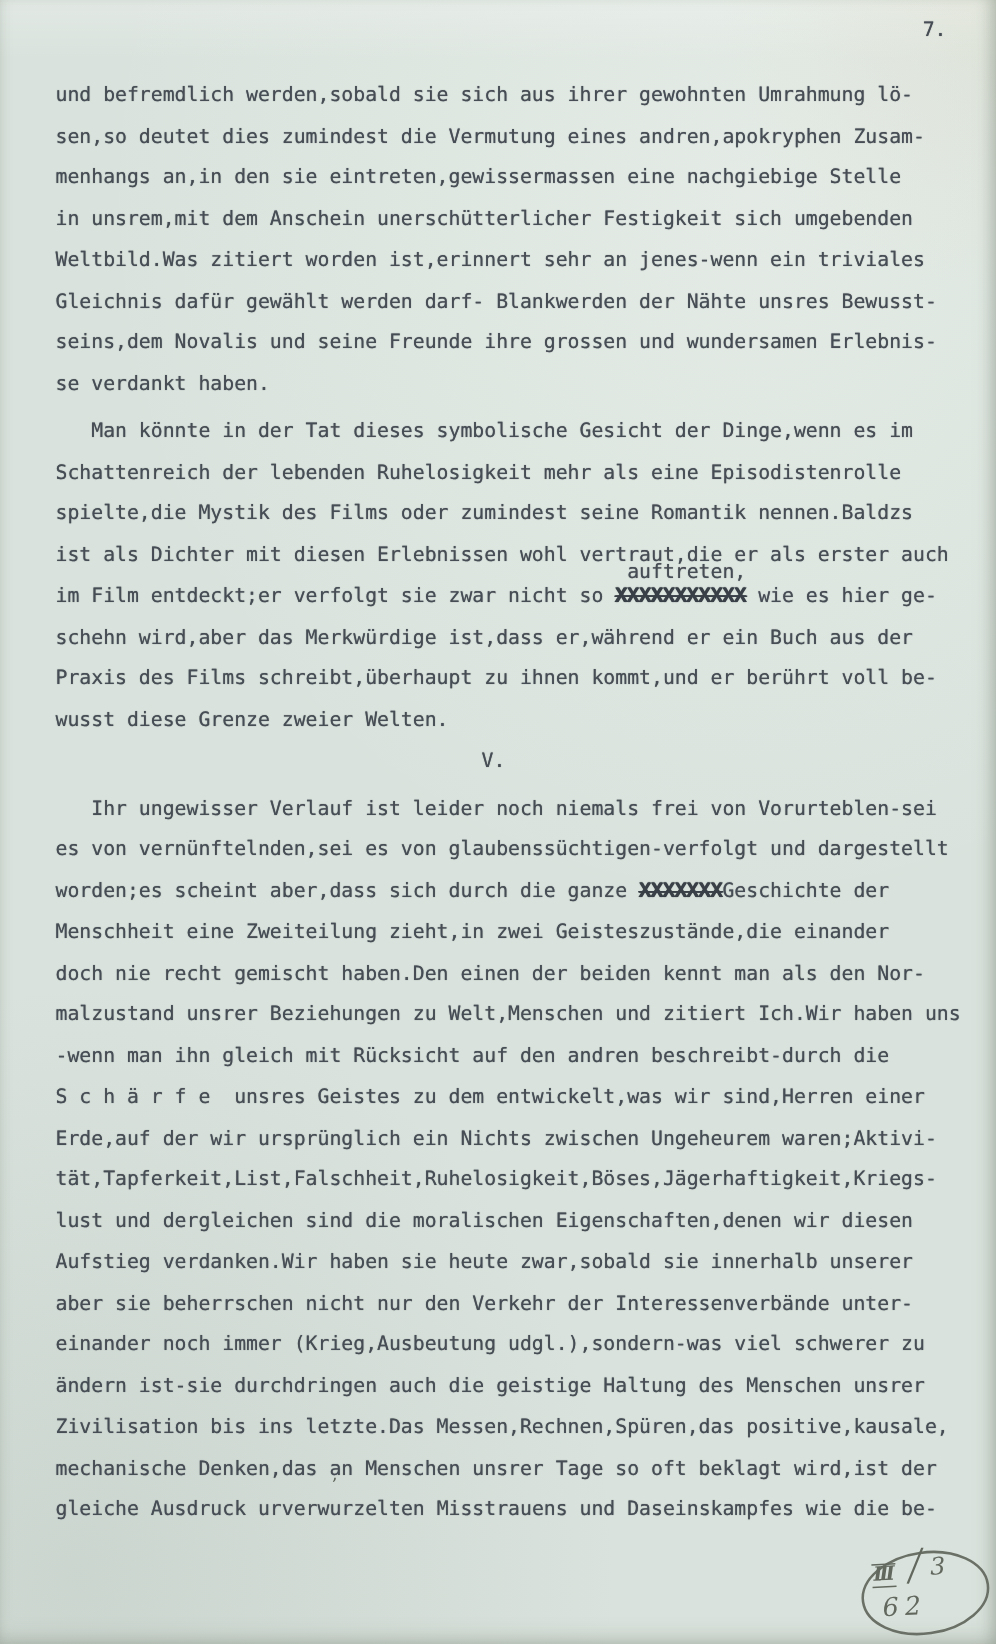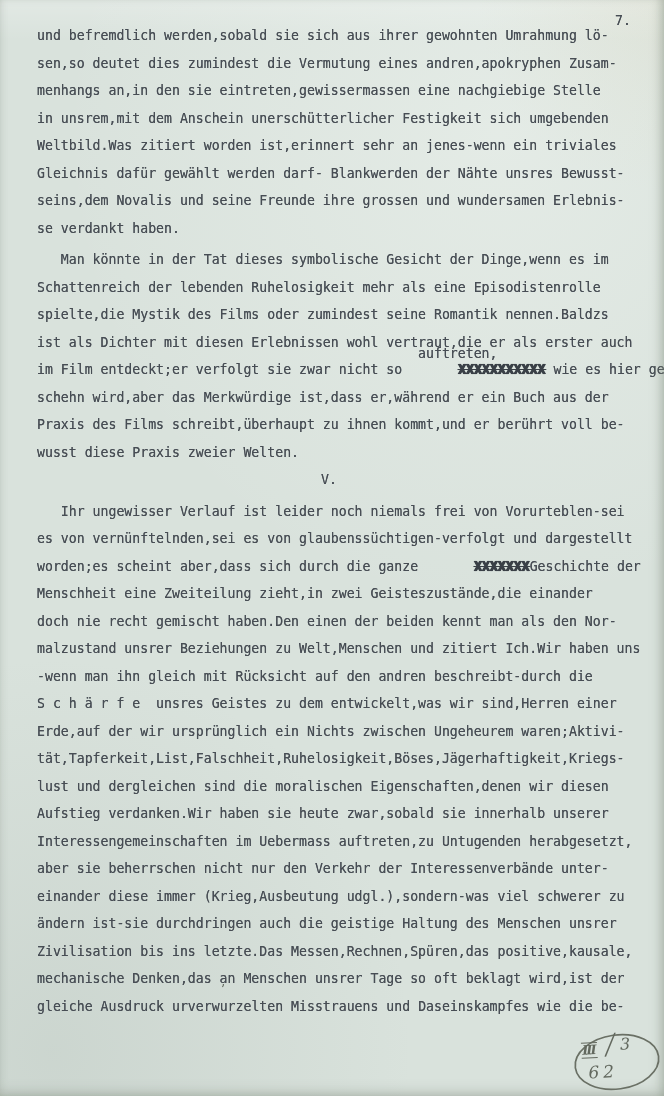--- a/index.html
+++ b/index.html
@@ -19,35 +19,34 @@
       inset -9px 0 12px -7px rgba(130,140,126,.55),
       inset 0 -9px 14px -7px rgba(130,140,126,.45),
       inset 3px 0 8px -5px rgba(130,140,126,.35);
   }
   .page-number{
     position:absolute;top:12px;right:33px;
     font:13.2px/18px "DejaVu Sans Mono", monospace;
     color:#474d54;text-shadow:0 0 .6px rgba(66,72,80,.85);
   }
   .text-flow{
-    position:absolute;left:37px;top:22px;width:608px;
+    position:absolute;left:37px;top:50px;width:608px;
     font:13.2px/27.5px "DejaVu Sans Mono", monospace;
     color:#474d54;
     text-shadow:0 0 .6px rgba(66,72,80,.8);
   }
   .block{margin:0;}
   .para-block + .para-block{margin-top:4px;}
   .heading-block + .para-block{margin-top:4px;}
   .line{white-space:pre;}
   .heading{text-align:center;text-indent:-24px;}
   .overtype{
-    font-weight:700;color:#3a4047;
+    font-weight:400;color:#3a4047;
     text-decoration:line-through;
     text-shadow:0 0 1px #3a4047, .6px 0 #3a4047, -.6px 0 #3a4047;
-    margin-left:48px;
   }
   .inserted{height:0;overflow:visible;}
   .inserted .ins{position:relative;top:-16px;}
   .marked{position:relative;display:inline-block;}
   .marked .mark{
     position:absolute;left:1px;top:-10px;
     font:12px "DejaVu Serif", serif;color:#5f655b;text-shadow:none;
   }
   .stamp{
     position:absolute;left:571px;top:1031px;width:92px;height:64px;
@@ -92,41 +91,40 @@
     </div>
     <div class="block para-block">
       <div class="line">   Man könnte in der Tat dieses symbolische Gesicht der Dinge,wenn es im</div>
       <div class="line">Schattenreich der lebenden Ruhelosigkeit mehr als eine Episodistenrolle</div>
       <div class="line">spielte,die Mystik des Films oder zumindest seine Romantik nennen.Baldzs</div>
       <div class="line">ist als Dichter mit diesen Erlebnissen wohl vertraut,die er als erster auch</div>
       <div class="line inserted"><span class="ins">                                                auftreten,</span></div>
       <div class="line">im Film entdeckt;er verfolgt sie zwar nicht so <span class="overtype">XXXXXXXXXXX</span> wie es hier ge-</div>
       <div class="line">schehn wird,aber das Merkwürdige ist,dass er,während er ein Buch aus der</div>
       <div class="line">Praxis des Films schreibt,überhaupt zu ihnen kommt,und er berührt voll be-</div>
-      <div class="line">wusst diese Praxis zweier Welten.</div>
+      <div class="line">wusst diese Grenze zweier Welten.</div>
     </div>
     <div class="block heading-block">
       <div class="line heading">V.</div>
     </div>
     <div class="block para-block">
       <div class="line">   Ihr ungewisser Verlauf ist leider noch niemals frei von Vorurteblen-sei</div>
       <div class="line">es von vernünftelnden,sei es von glaubenssüchtigen-verfolgt und dargestellt</div>
       <div class="line">worden;es scheint aber,dass sich durch die ganze <span class="overtype">XXXXXXX</span>Geschichte der</div>
       <div class="line">Menschheit eine Zweiteilung zieht,in zwei Geisteszustände,die einander</div>
       <div class="line">doch nie recht gemischt haben.Den einen der beiden kennt man als den Nor-</div>
       <div class="line">malzustand unsrer Beziehungen zu Welt,Menschen und zitiert Ich.Wir haben uns</div>
       <div class="line">-wenn man ihn gleich mit Rücksicht auf den andren beschreibt-durch die</div>
       <div class="line">S c h ä r f e  unsres Geistes zu dem entwickelt,was wir sind,Herren einer</div>
       <div class="line">Erde,auf der wir ursprünglich ein Nichts zwischen Ungeheurem waren;Aktivi-</div>
       <div class="line">tät,Tapferkeit,List,Falschheit,Ruhelosigkeit,Böses,Jägerhaftigkeit,Kriegs-</div>
       <div class="line">lust und dergleichen sind die moralischen Eigenschaften,denen wir diesen</div>
       <div class="line">Aufstieg verdanken.Wir haben sie heute zwar,sobald sie innerhalb unserer</div>
-      <div class="line">Interessengemeinschaften im Uebermass auftreten,zu Untugenden herabgesetzt,</div>
       <div class="line">aber sie beherrschen nicht nur den Verkehr der Interessenverbände unter-</div>
-      <div class="line">einander diese immer (Krieg,Ausbeutung udgl.),sondern-was viel schwerer zu</div>
+      <div class="line">einander noch immer (Krieg,Ausbeutung udgl.),sondern-was viel schwerer zu</div>
       <div class="line">ändern ist-sie durchdringen auch die geistige Haltung des Menschen unsrer</div>
       <div class="line">Zivilisation bis ins letzte.Das Messen,Rechnen,Spüren,das positive,kausale,</div>
       <div class="line">mechanische Denken,das an Menschen unsrer Tage so oft beklagt wird,ist der</div>
       <div class="line">gleiche Ausdruck urverw<span class="marked">u<span class="mark">ʼ</span></span>rzelten Misstrauens und Daseinskampfes wie die be-</div>
     </div>
   </div>
 
 <div class="stamp">
   <svg width="92" height="64" viewBox="0 0 92 64">
     <ellipse cx="46" cy="31" rx="42" ry="27" fill="none" stroke="#6a7065" stroke-width="1.7" transform="rotate(-5 46 31)"></ellipse>

